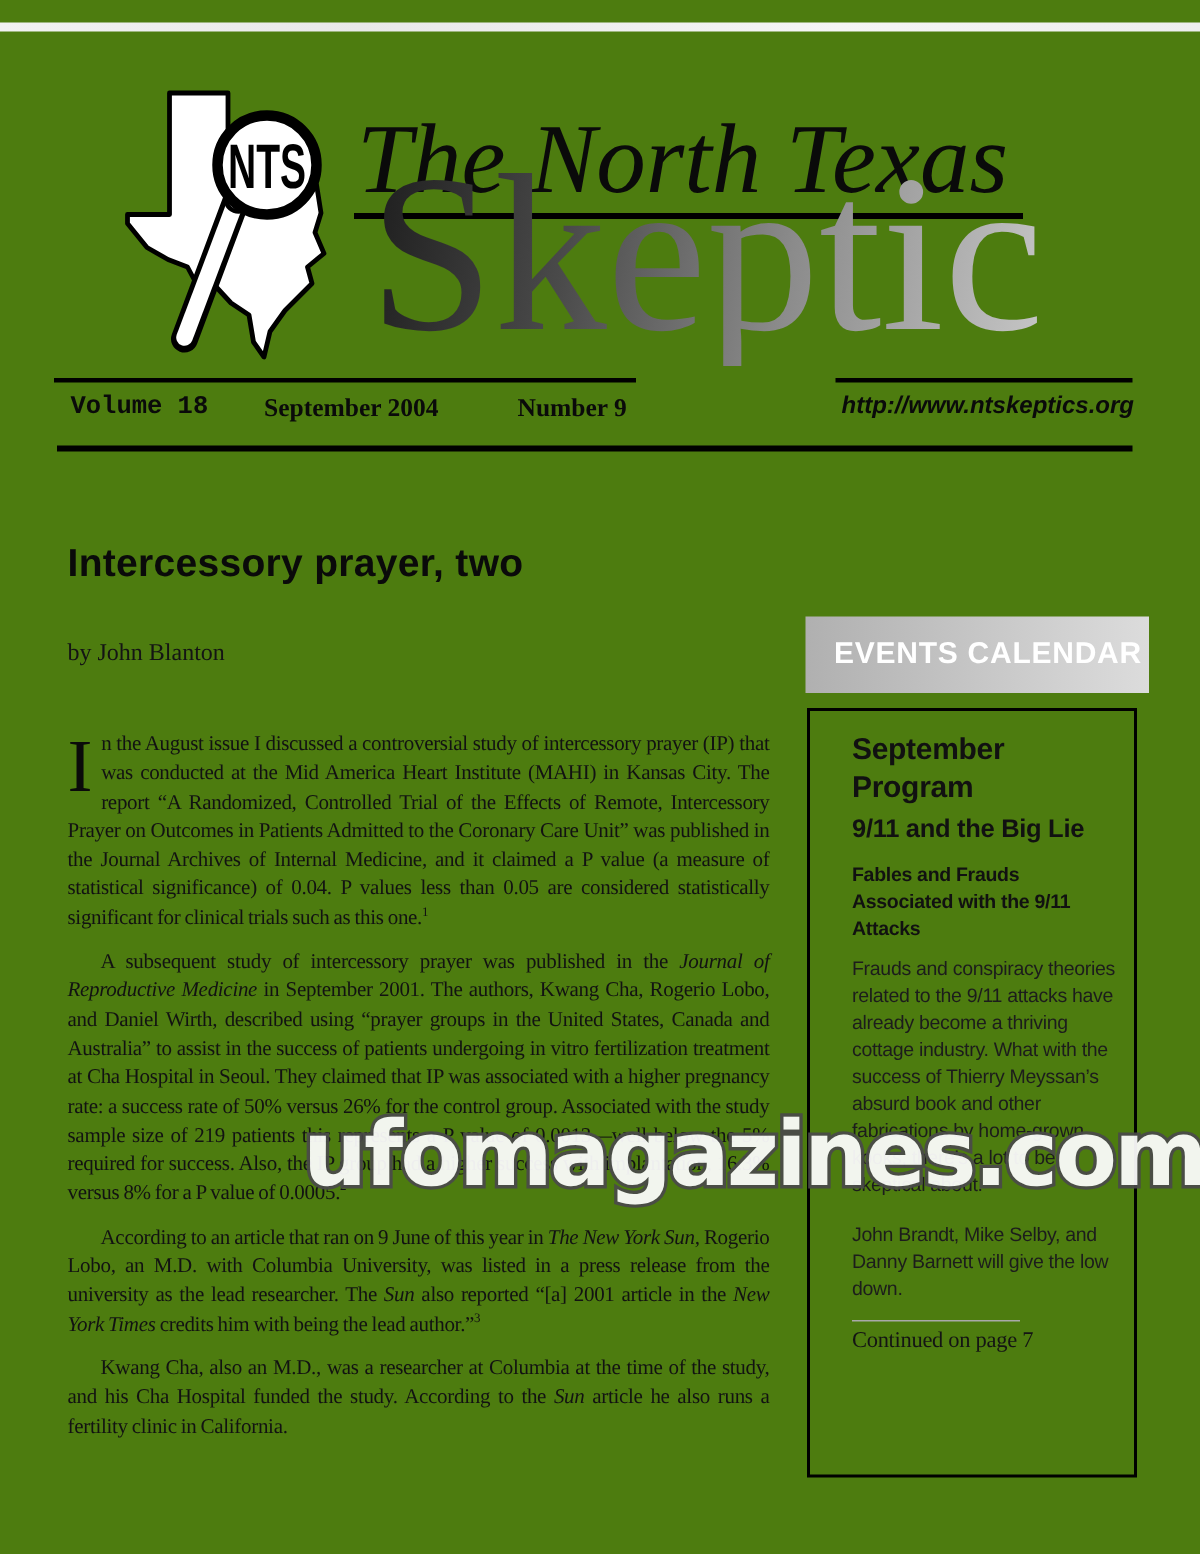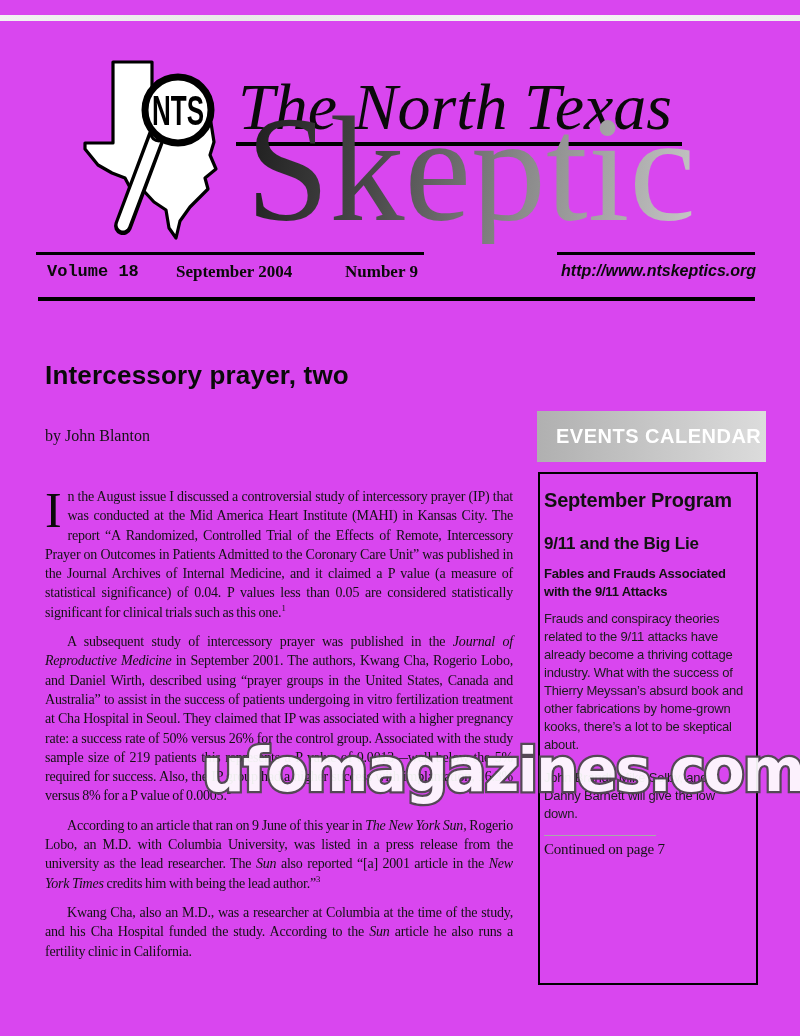--- a/index.html
+++ b/index.html
@@ -1,17 +1,17 @@
 <!DOCTYPE html>
 <html><head>
 <meta charset="utf-8">
 <style>
   html,body { margin:0; padding:0; background:#fff; }
   .page {
-    position:relative; width:800px; height:1036px; background:#d946ef;
+    position:relative; width:800px; height:1036px; background:#4d7c0f;
     overflow:hidden; font-family:"Liberation Serif", serif; color:#141414;
   }
   .scan-streak { position:absolute; left:0; top:15px; width:800px; height:6px;
     background:linear-gradient(90deg,#f2f2f2,#e9e9e9 30%,#f5f5f5 70%,#eee); }
 
   
   .logo { position:absolute; left:80px; top:58px; width:155px; height:190px; }
   .mast-title1 {
     position:absolute; left:236px; top:74px;
     font:italic 66px/1.0 "Liberation Serif", serif; color:#0a0a0a;
@@ -51,27 +51,27 @@
     position:absolute; left:537px; top:411px; width:229px; height:51px;
     background:linear-gradient(90deg,#b0b0b0,#dcdcdc);
     display:flex; align-items:center;
   }
   .events-band span {
     padding-left:19px; font:bold 20px "Liberation Sans", sans-serif;
     color:#fff; letter-spacing:0.5px; white-space:nowrap;text-align:center;
   }
   .events-box {
     position:absolute; left:538px; top:472px; width:220px; height:513px;
-    border:2px solid #000; box-sizing:border-box; padding:14px 11px 0 4px;
+    border:2px solid #000; box-sizing:border-box; padding:14px 11px 0 28px;
     font-family:"Liberation Sans", sans-serif; color:#1c1c1c;
     letter-spacing:-0.2px;
   }
   .prog-title { font:bold 20px/25px "Liberation Sans", sans-serif; color:#111; }
   .prog-when  { margin-top:14px; font:13px/18px "Liberation Sans", sans-serif; }
-  .talk-title { margin-top:20px; font:bold 17px/21px "Liberation Sans", sans-serif; color:#111; }
+  .talk-title { margin-top:4px; font:bold 17px/21px "Liberation Sans", sans-serif; color:#111; }
   .talk-sub   { margin-top:11px; font:bold 13px/18px "Liberation Sans", sans-serif; color:#111; }
   .talk-desc  { margin-top:9px;  font:13px/18px "Liberation Sans", sans-serif; }
   .talk-desc2 { margin-top:15px; font:13px/18px "Liberation Sans", sans-serif; }
   .cont-rule  { margin-top:12px; width:112px; height:1px; background:#a9a9a9; }
   .continued  { margin-top:3px; font:15px/20px "Liberation Serif", serif; color:#141414; }
 
   
   .watermark {
     position:absolute; left:202px; top:740px; z-index:10;
     font:bold 60px/1.0 "DejaVu Sans", sans-serif; letter-spacing:-2px;

